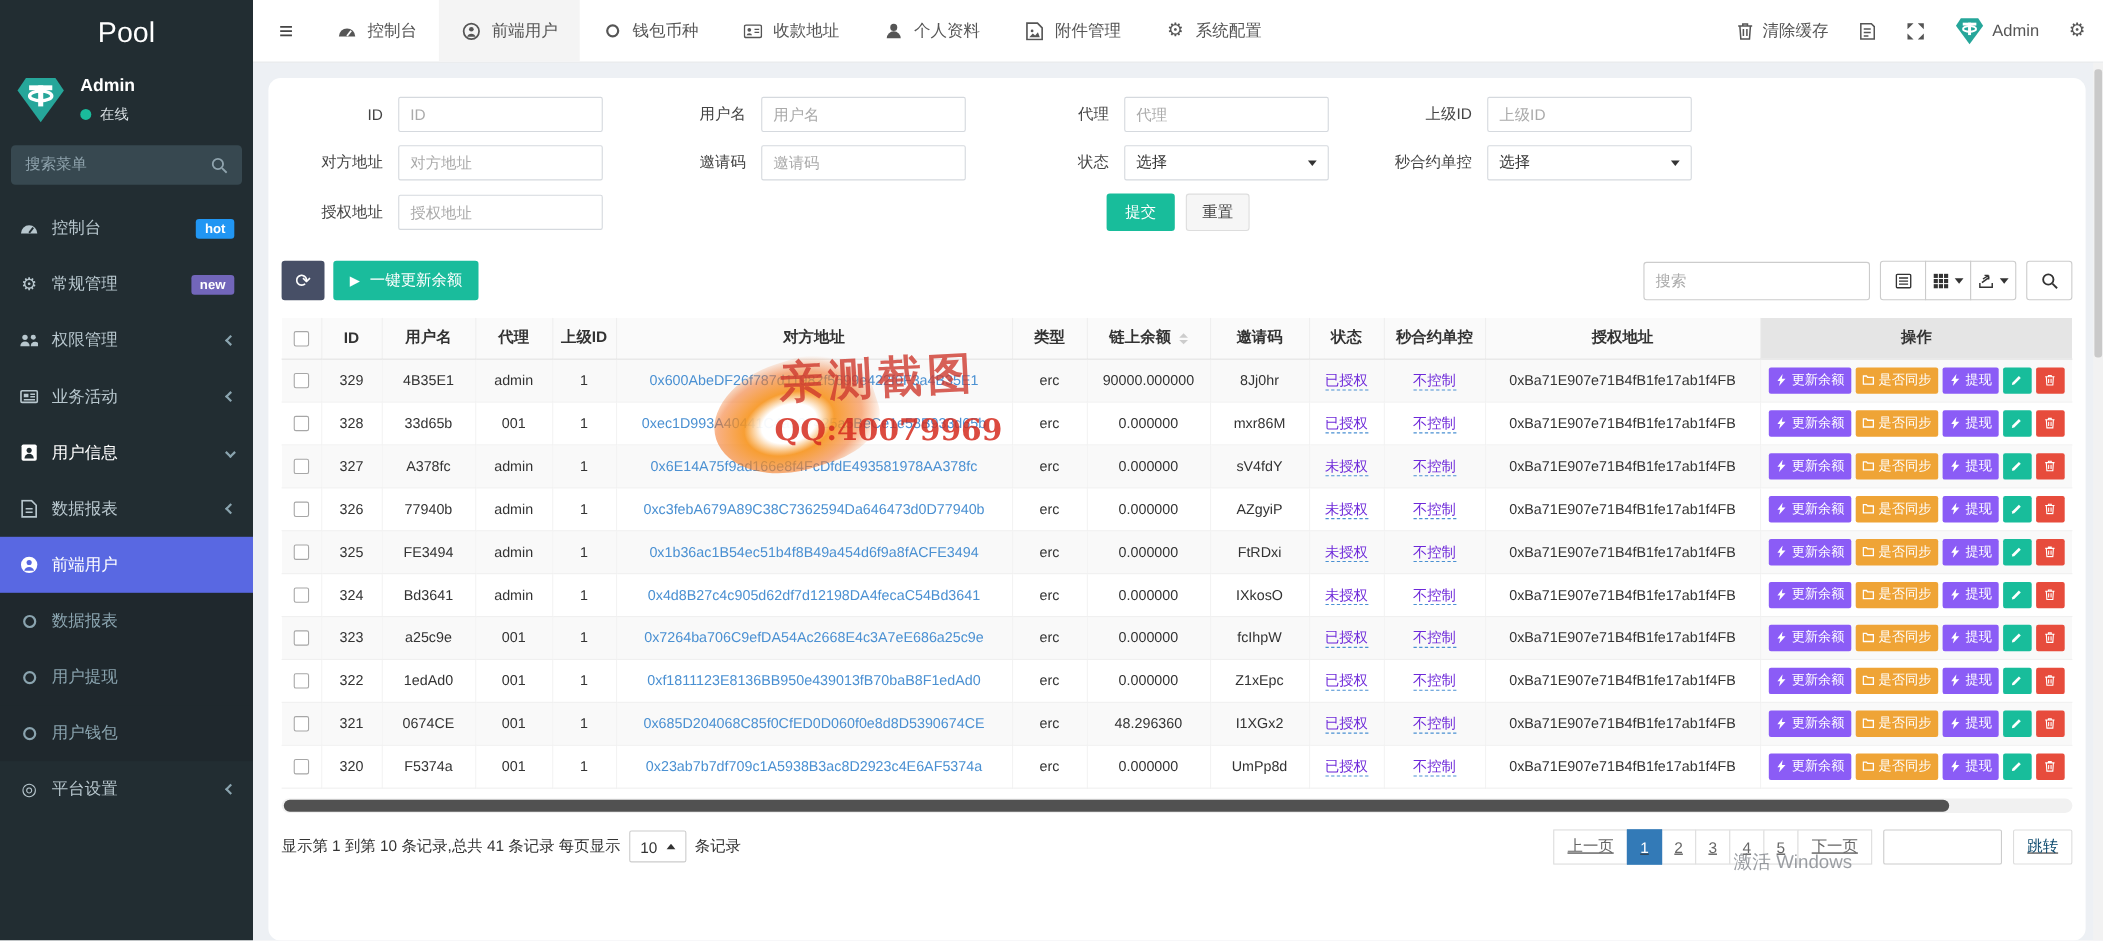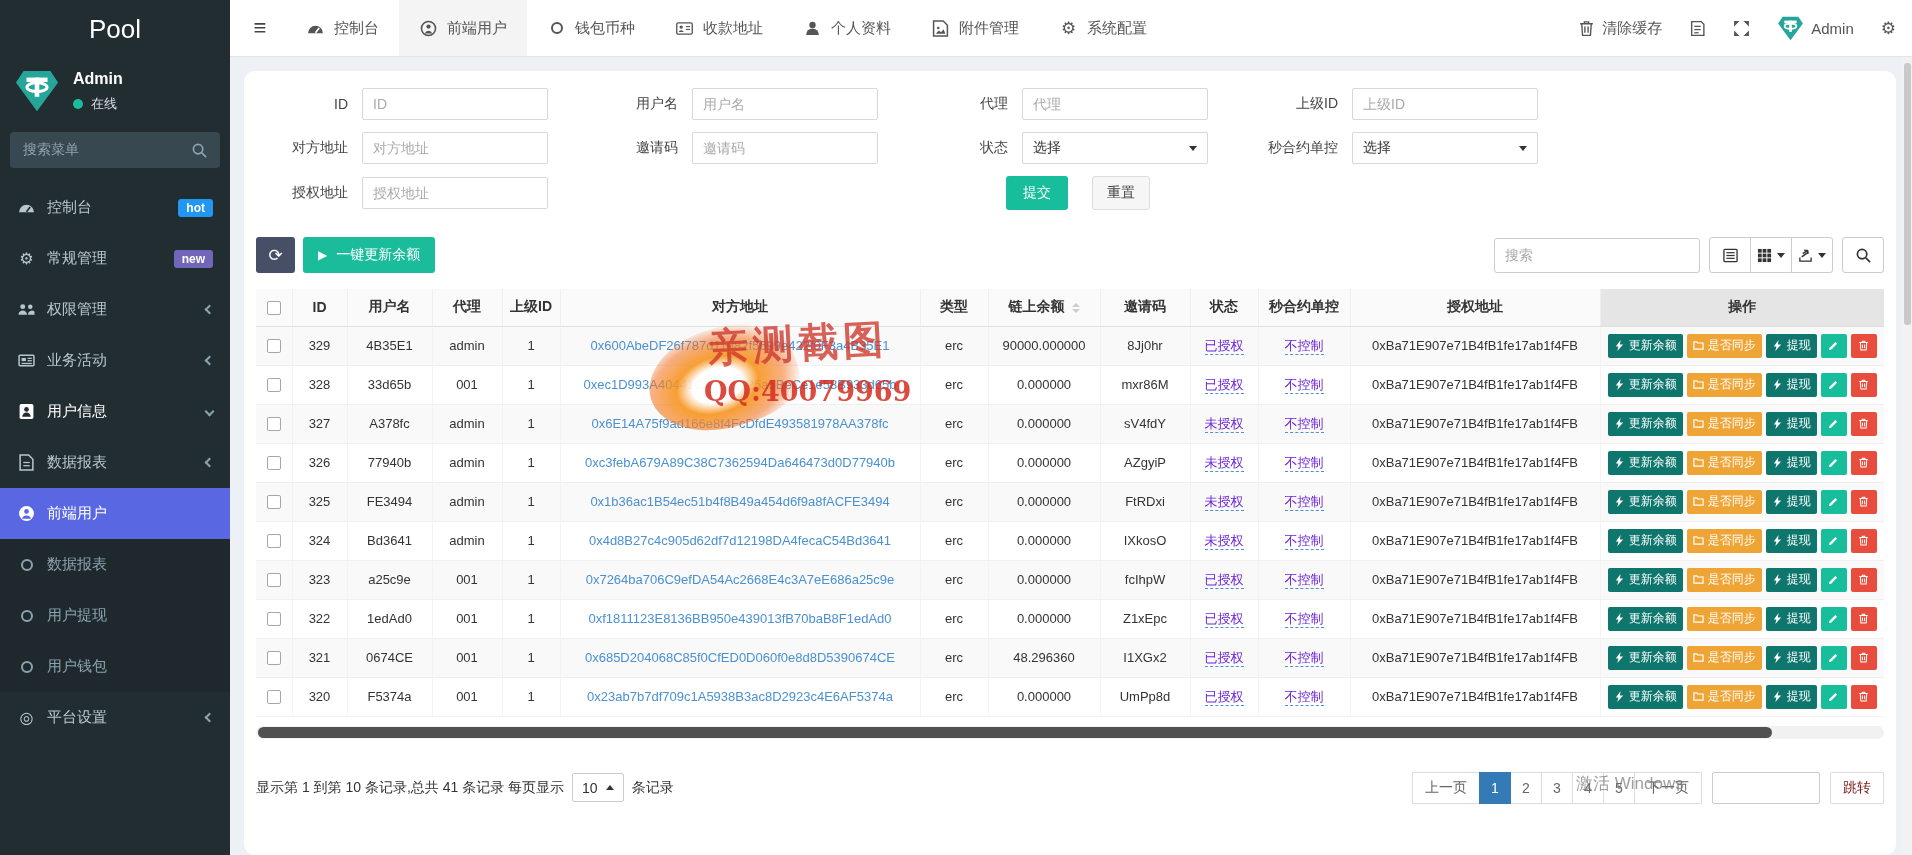--- a/index.html
+++ b/index.html
@@ -46,21 +46,21 @@
   .panel { position:absolute; left:14px; right:16px; top:71px; bottom:0; background:#fff; padding:17px 12px 0;border-radius:11px; }
 
   .frow { display:flex; margin-bottom:12px; }
   .ffield { width:330px; display:flex; align-items:center; }
   .flabel { width:106px; text-align:right; padding-right:14px; font-size:14px; color:#444; white-space:nowrap; }
   .finput { width:186px; height:32px; border:1px solid #d5d9de; border-radius:2px; padding:0 10px; font-size:14px; color:#333; outline:none; font-family:inherit; }
   .finput::placeholder { color:#aaa; }
   .fselect { width:186px; height:32px; border:1px solid #d5d9de; border-radius:2px; padding:0 10px; font-size:14px; color:#333; display:flex; align-items:center; justify-content:space-between; cursor:pointer; }
   .caret-down { width:0; height:0; border-left:4px solid transparent; border-right:4px solid transparent; border-top:5px solid #333; }
   .caret-up { width:0; height:0; border-left:4px solid transparent; border-right:4px solid transparent; border-bottom:5px solid #333; }
-  .fbuttons { margin-left:420px; display:flex; gap:24px; }
+  .fbuttons { margin-left:420px; display:flex; gap:10px; }
   .btn-submit { background:#18bd9b; color:#fff; height:34px; padding:0 17px; border:none; border-radius:3px; font-size:14px; cursor:pointer; font-family:inherit; }
   .btn-reset { background:#f6f6f6; border:1px solid #ddd; color:#444; height:34px; padding:0 14px; border-radius:3px; font-size:14px; cursor:pointer; font-family:inherit; }
 
   .toolbar { display:flex; align-items:center; margin-top:27px; }
   .btn-refresh { width:39px; height:36px; background:#474f66; color:#fff; border:none; border-radius:3px; font-size:17px; cursor:pointer; display:flex; align-items:center; justify-content:center; }
   .btn-update-all { height:36px; background:#1abc9c; color:#fff; border:none; border-radius:3px; padding:0 15px; margin-left:8px; font-size:14px; display:flex; align-items:center; gap:9px; cursor:pointer; font-family:inherit; }
   .play { font-size:12px; }
   .tb-right { margin-left:auto; display:flex; align-items:center; }
   .tb-search { width:206px; height:35px; border:1px solid #ccc; border-radius:3px; padding:0 10px; font-size:14px; outline:none; font-family:inherit; }
   .tb-search::placeholder { color:#aaa; }
@@ -79,38 +79,38 @@
   .data-table td:last-child { border-right:none; }
   .data-table tbody tr:nth-child(odd) td { background:#f9f9f9; }
   .checkbox { display:inline-block; width:14px; height:14px; border:1px solid #a7a7a7; border-radius:2px; background:#fff; cursor:pointer; vertical-align:middle; }
   .addr-link { color:#4a90d2; text-decoration:none; cursor:pointer; }
   .dashed-link { color:#6d28d9; text-decoration:none; border-bottom:1px dashed #4a90d2; padding-bottom:1px; cursor:pointer; }
   .sort { display:inline-flex; flex-direction:column; gap:2px; margin-left:7px; vertical-align:middle; }
   .sort i { width:0; height:0; border-left:4px solid transparent; border-right:4px solid transparent; }
   .sort .up { border-bottom:4px solid #ccc; }
   .sort .dn { border-top:4px solid #ccc; }
   .act-btn { display:inline-flex; align-items:center; justify-content:center; gap:4px; color:#fff; font-size:12px; padding:0 6px; height:24px; border:none; border-radius:2px; margin:0 2px; cursor:pointer; font-family:inherit; vertical-align:middle; }
-  .act-blue { background:#0f766e;justify-content:flex-end; }
+  .act-blue { background:#8b5cf6;justify-content:flex-end; }
   .act-orange { background:#efa436; }
   .act-green { background:#18bd9b; width:26px; padding:0; }
   .act-red { background:#e74c3c; width:26px; padding:0; }
   .bi { width:11px; height:11px; }
 
   .hscroll { margin-top:9px; height:13px; background:#f1f1f1; border-radius:7px; position:relative; }
   .hthumb { position:absolute; left:2px; top:1px; height:11px; width:93%; background:#515151; border-radius:6px; cursor:pointer; }
 
   
-  .pfooter { display:flex; align-items:center; margin-top:33px; font-size:14px; color:#333; }
+  .pfooter { display:flex; align-items:center; margin-top:15px; font-size:14px; color:#333; }
   .psize { display:inline-flex; align-items:center; gap:8px; border:1px solid #ccc; border-radius:2px; height:29px; padding:0 9px; margin:0 8px; cursor:pointer; background:#fff; }
-  .pag { margin-left:auto; display:flex; align-items:flex-start; }
+  .pag { margin-left:auto; display:flex; align-items:flex-start;text-decoration:underline; }
   .pg { min-width:32px; height:32px; border:1px solid #ddd; display:flex; align-items:center; justify-content:center; color:#666; font-size:14px; margin-left:-1px; background:#fff; cursor:pointer; padding:0 12px; }
   .pg.num { padding:0; }
   .pg.active { background:#337ab7; border-color:#337ab7; color:#fff; z-index:2; }
   .jump-input { width:108px; height:32px; border:1px solid #ccc; border-radius:2px; margin-left:10px; outline:none; padding:0 8px; font-family:inherit; }
-  .btn-jump { height:32px; border:1px solid #ddd; background:#fff; border-radius:2px; padding:0 12px; margin-left:10px; font-size:14px; color:#7f1d1d; cursor:pointer; font-family:inherit; }
+  .btn-jump { height:32px; border:1px solid #ddd; background:#fff; border-radius:2px; padding:0 12px; margin-left:10px; font-size:14px; color:#0c4a6e; cursor:pointer; font-family:inherit; }
 
   
   .stamp { position:absolute; left:648px; top:314px; z-index:40; pointer-events:none; }
   .stamp-blob { position:absolute; left:0; top:14px; width:150px; height:100px; transform:rotate(-18deg); border-radius:60% 55% 45% 65%;
     background:radial-gradient(ellipse at 45% 55%, rgba(255,255,255,0.95) 0 22%, rgba(247,148,29,0.9) 36%, rgba(243,112,33,0.55) 58%, rgba(247,148,29,0) 75%); }
   .stamp-t1 { position:absolute; left:60px; top:2px; font-family:"DejaVu Serif",serif; font-weight:bold; font-size:40px; letter-spacing:5px; color:rgba(206,57,46,0.8); transform:rotate(-3deg); white-space:nowrap; }
   .stamp-t2 { position:absolute; left:56px; top:62px; font-family:"DejaVu Serif",serif; font-weight:bold; font-size:27px; color:rgba(213,43,31,0.85); white-space:nowrap; }
   .winmark { position:absolute; left:1576px; top:772px; z-index:60; color:rgba(112,117,124,0.7); font-size:17px; pointer-events:none; white-space:nowrap; }
   .vscroll { position:absolute; right:0; top:57px; width:9px; bottom:0; background:#f2f2f2; z-index:50; }
   .vthumb { position:absolute; top:6px; left:1px; width:7px; height:262px; background:#c9c9c9; border-radius:3px; cursor:pointer; }

